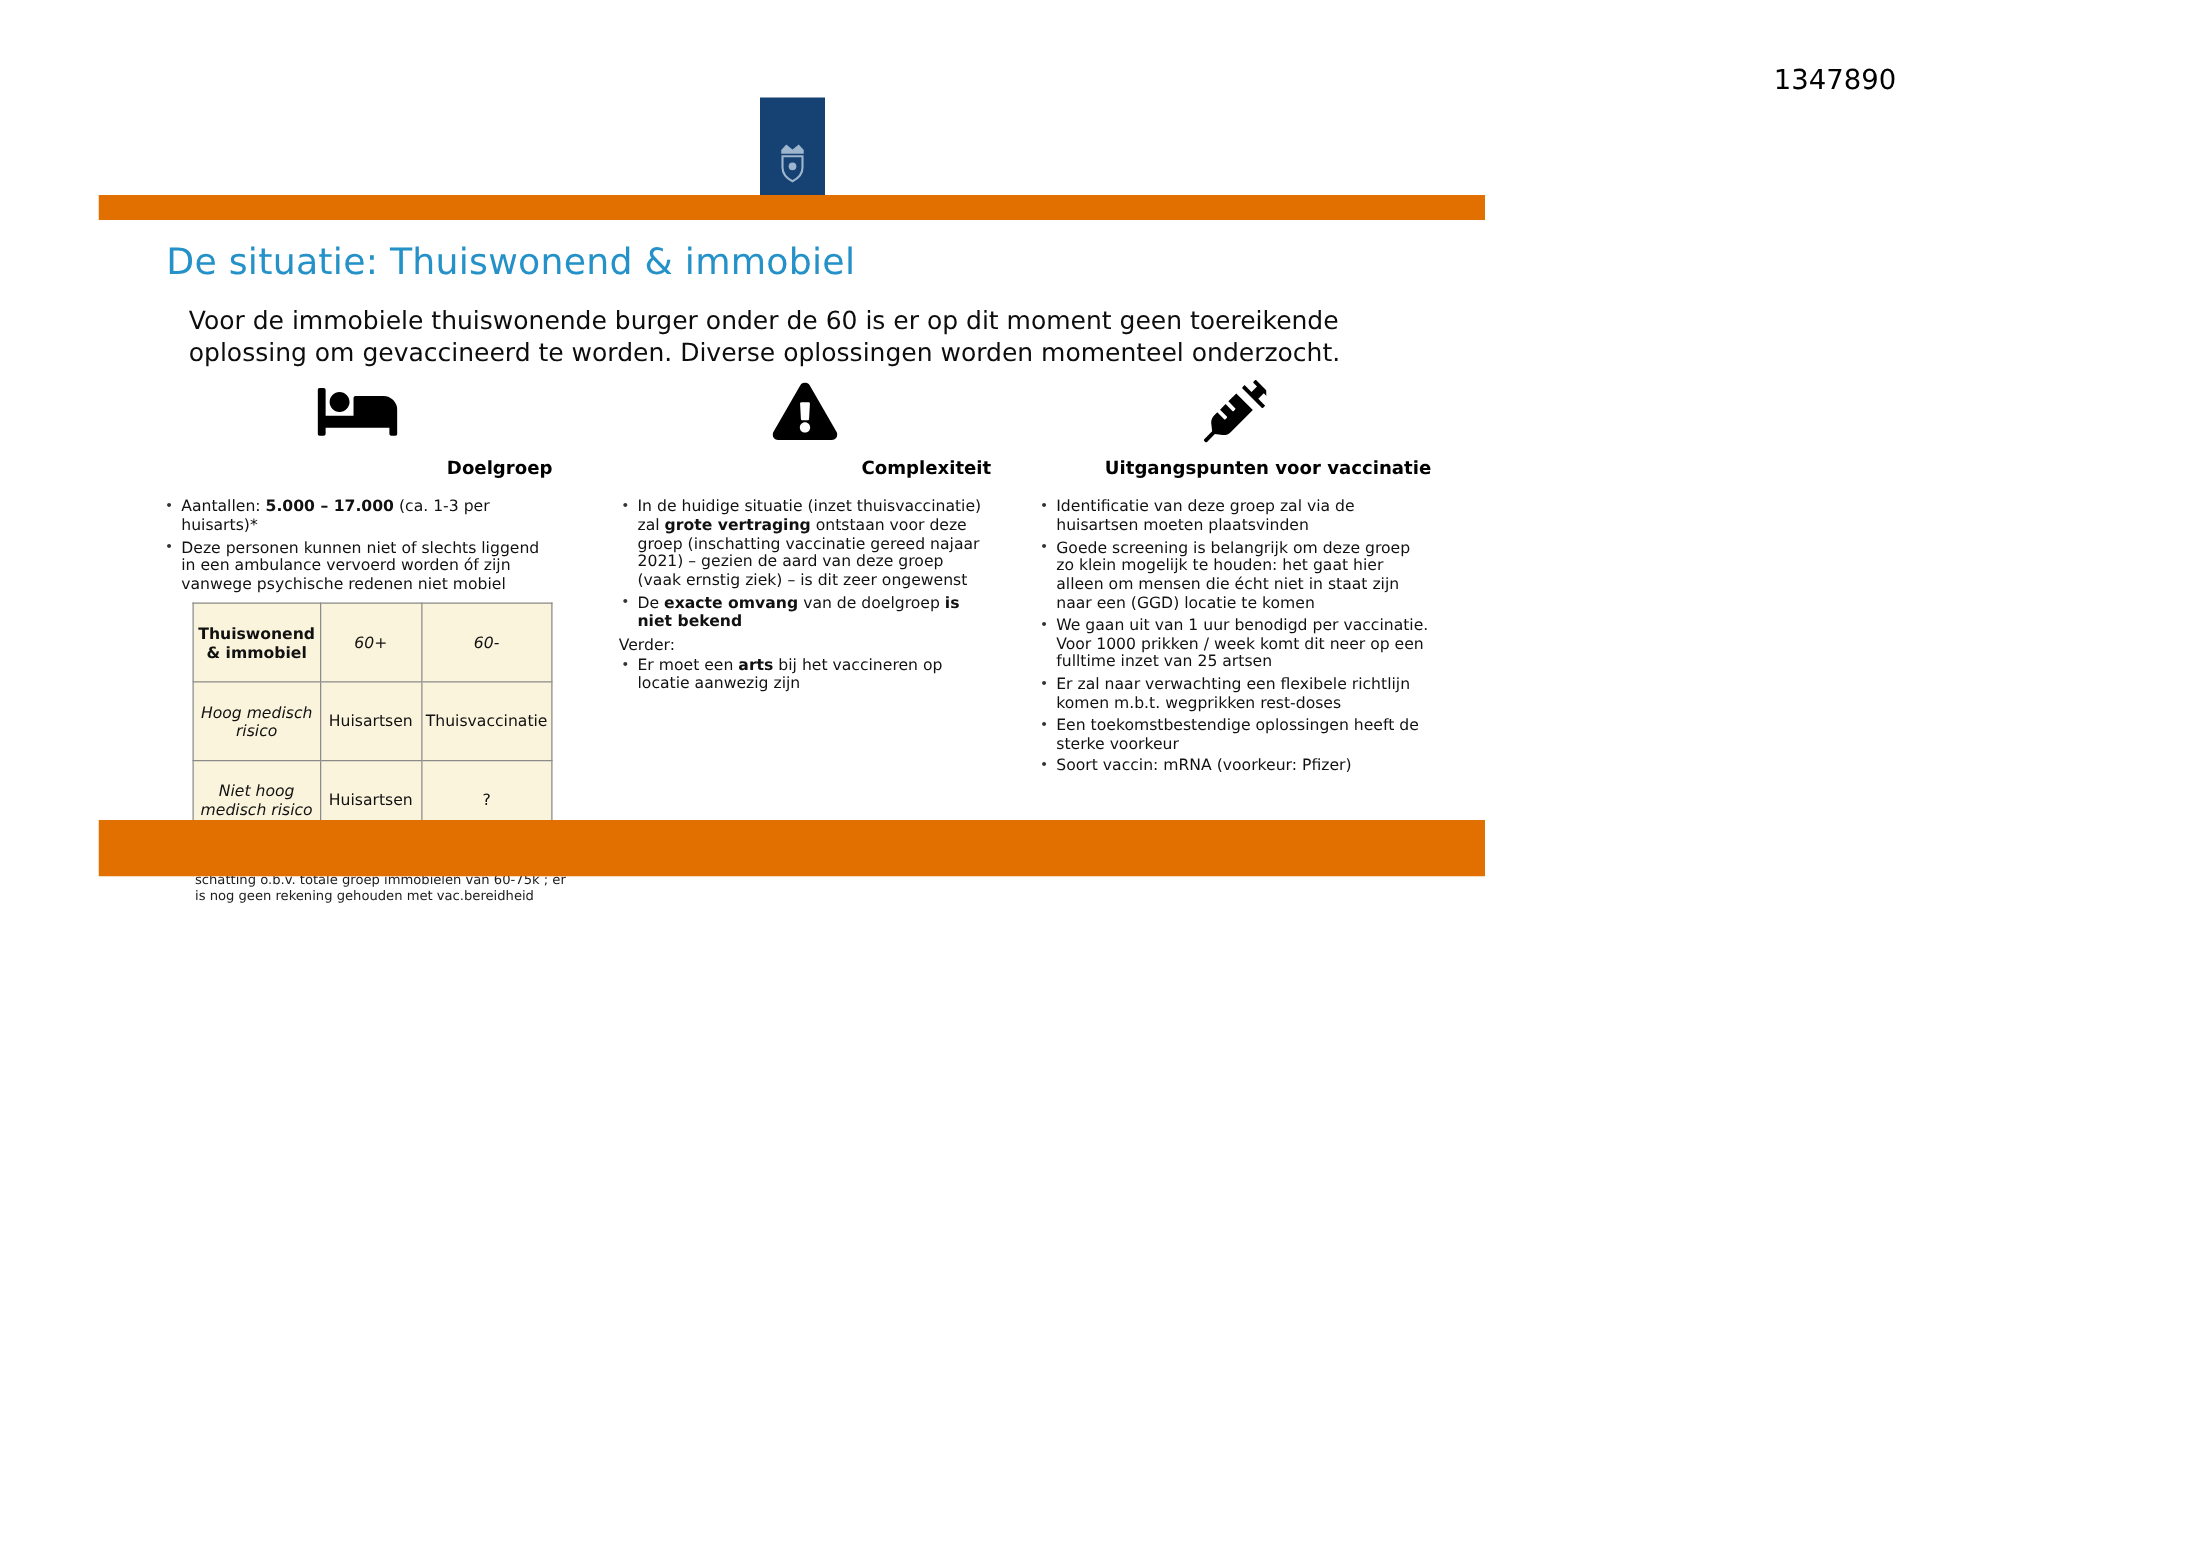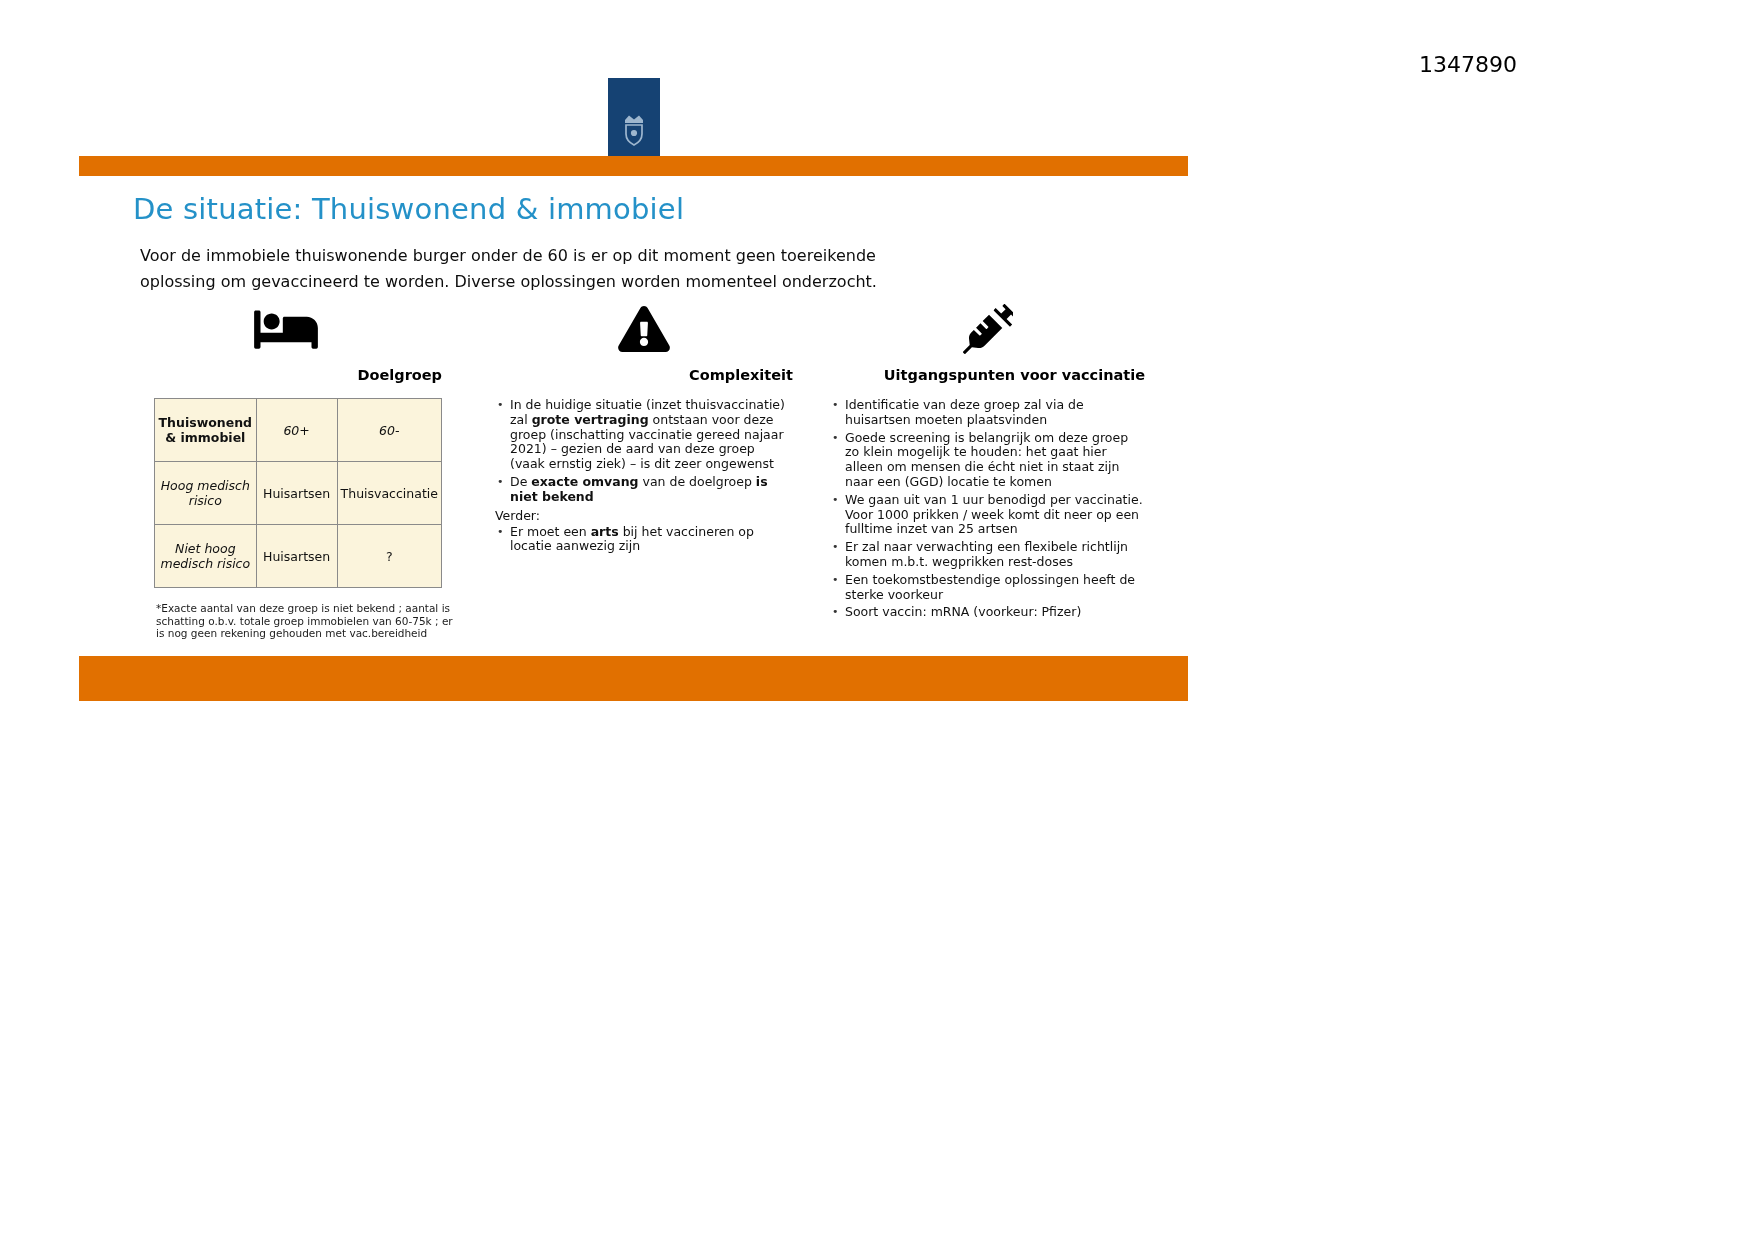--- a/index.html
+++ b/index.html
@@ -31,22 +31,22 @@
     position:absolute; left:79px; top:656px;
     width:1109px; height:45px; background:#E17000;
   }
 
   .title {
     position:absolute; left:133px; top:192px;
     font-size:29px; font-weight:normal; color:#2491C8;
     letter-spacing:0.2px;
   }
   .intro {
-    position:absolute; left:140px; top:243px;
-    font-size:16px; line-height:26px; color:#0d0d0d;
+    position:absolute; left:151px; top:243px;
+    font-size:20px; line-height:26px; color:#0d0d0d;
   }
 
   .col { position:absolute; top:300px; }
   .col1 { left:130px; width:312px; }
   .col2 { left:495px; width:298px; }
   .col3 { left:830px; width:315px; }
 
   .icon-wrap { height:58px; display:flex; align-items:center; justify-content:center; margin-bottom:9px; }
   .icon-wrap svg { fill:#000; }
 
@@ -110,20 +110,24 @@
     <span>oplossing om gevaccineerd te worden. Diverse oplossingen worden momenteel onderzocht.</span>
   </p>
 
   <div class="col col1">
     <div class="icon-wrap">
       <svg width="64" height="51" viewBox="0 0 640 512">
         <path d="M176 256c44.11 0 80-35.89 80-80s-35.89-80-80-80-80 35.89-80 80 35.89 80 80 80zm352-128H304c-8.84 0-16 7.16-16 16v144H64V80c0-8.84-7.16-16-16-16H16C7.16 64 0 71.16 0 80v352c0 8.84 7.16 16 16 16h32c8.84 0 16-7.16 16-16v-48h512v48c0 8.84 7.16 16 16 16h32c8.84 0 16-7.16 16-16V240c0-61.86-50.14-112-112-112z"></path>
       </svg>
     </div>
     <h2>Doelgroep</h2>
+    <ul class="bullets">
+        <li><span>Aantallen: </span><b>5.000 – 17.000</b><span> (ca. 1-3 per huisarts)*</span></li>
+        <li><span>Deze personen kunnen niet of slechts liggend in een ambulance vervoerd worden óf zijn vanwege psychische redenen niet mobiel</span></li>
+      </ul>
 
     <table class="risk-table">
       <tbody>
         <tr>
           <td class="hdr-main cell-w1">Thuiswonend &amp; immobiel</td>
           <td class="hdr cell-w2">60+</td>
           <td class="hdr cell-w3">60-</td>
         </tr>
         <tr>
           <td class="rowhdr cell-w1">Hoog medisch risico</td>

